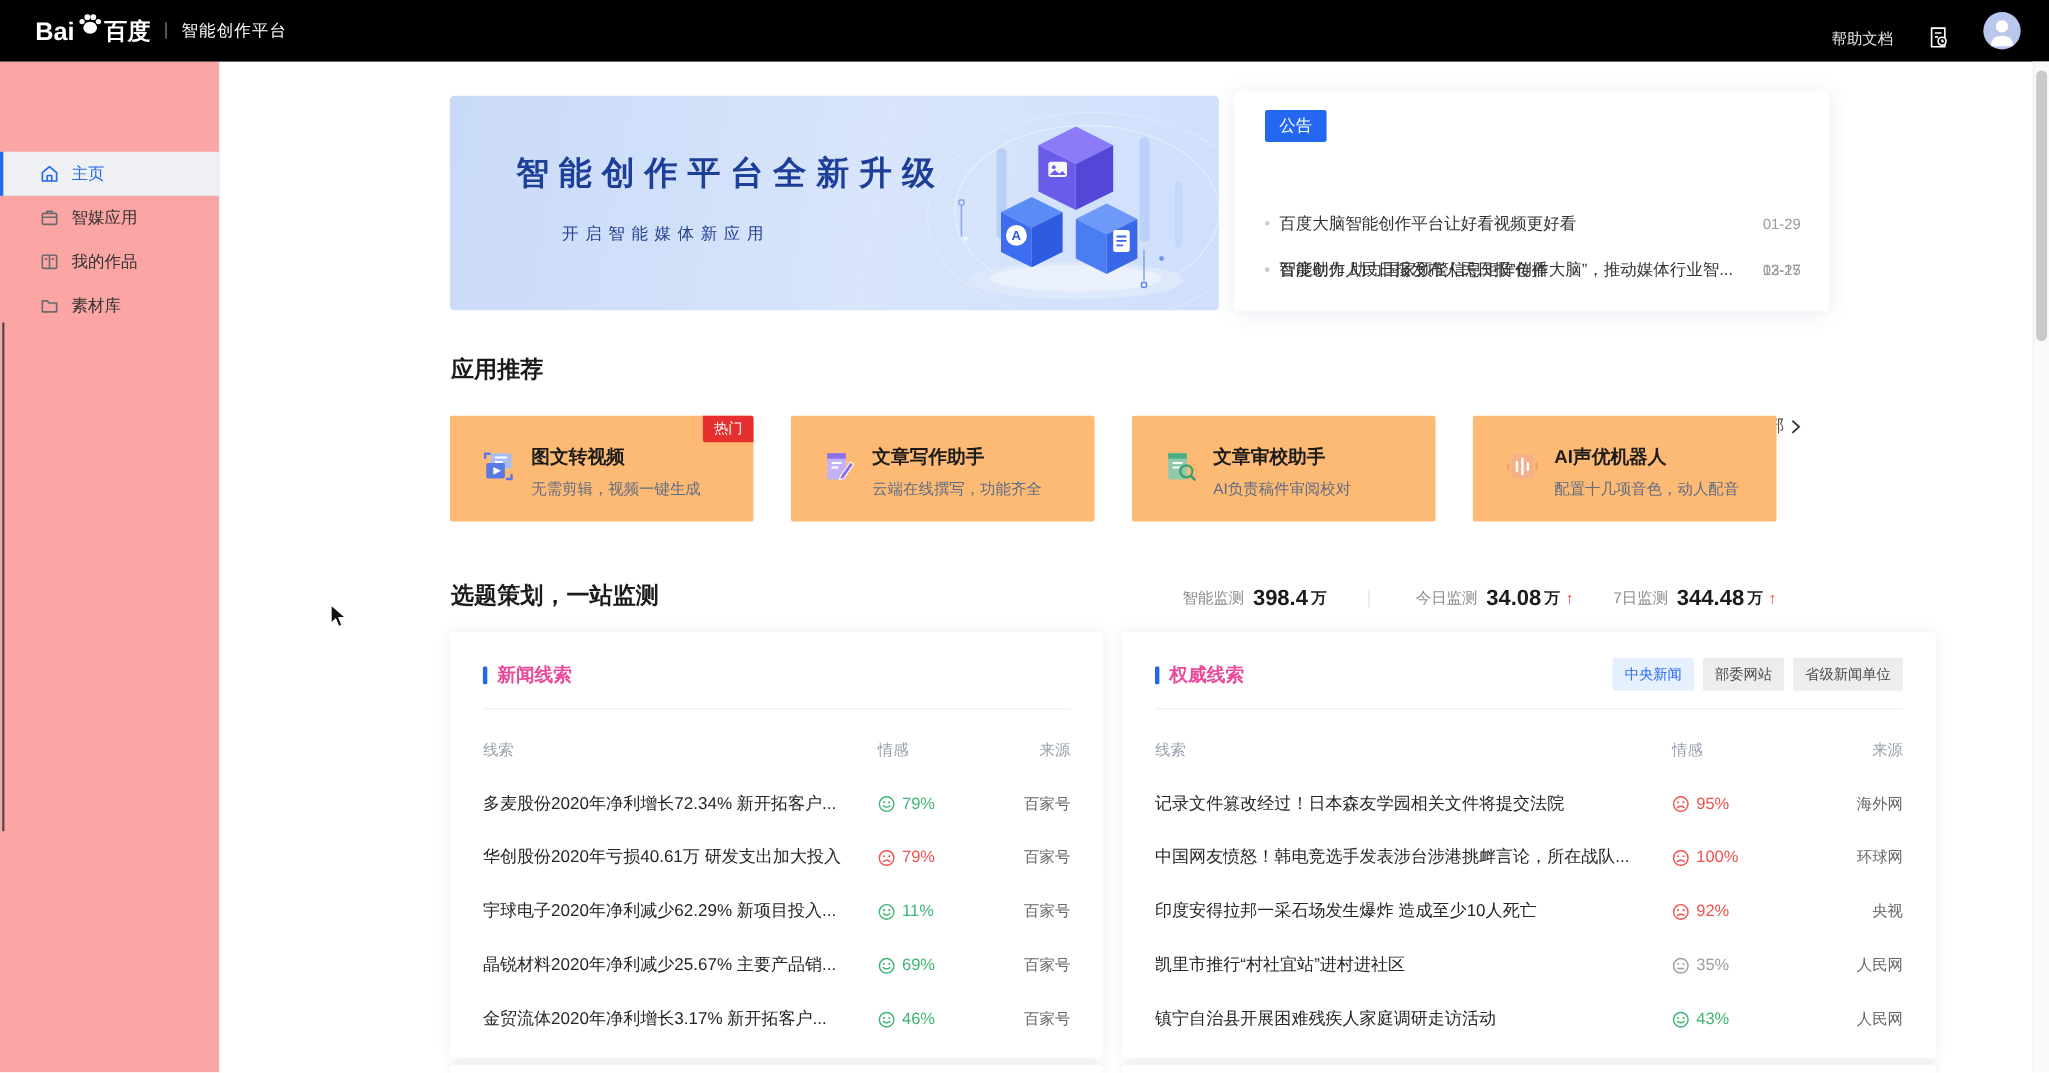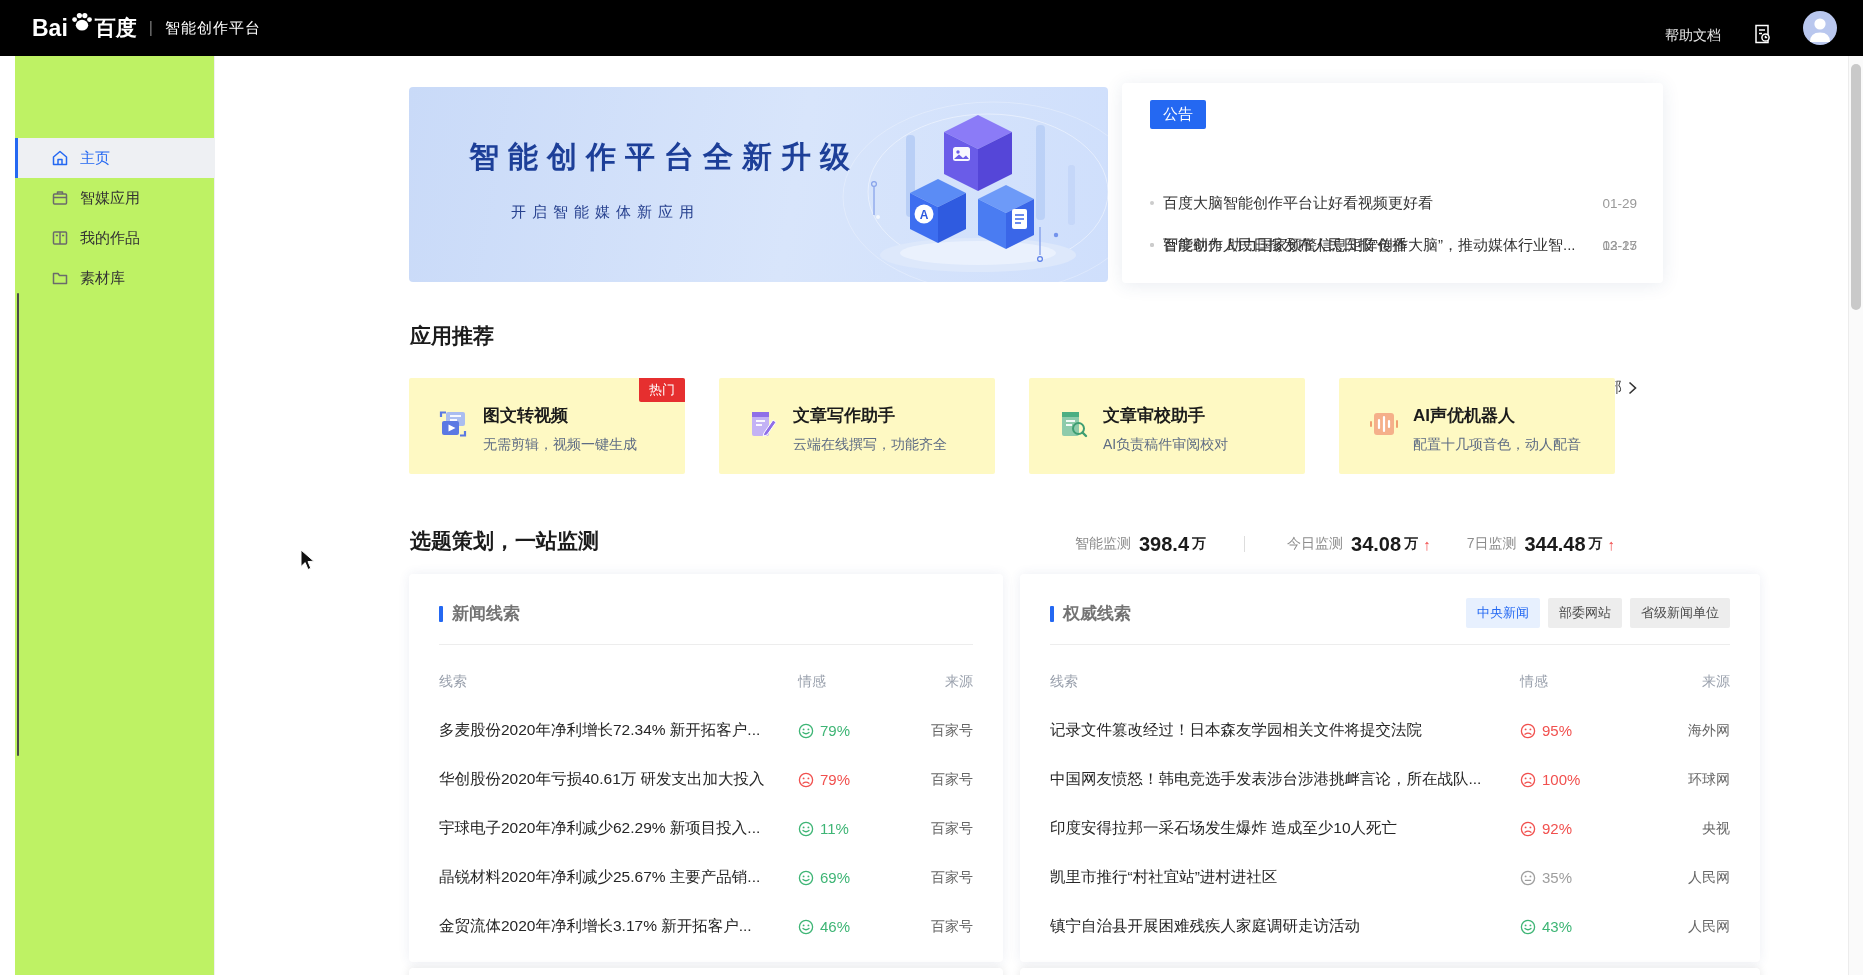--- a/index.html
+++ b/index.html
@@ -14,21 +14,21 @@
   .paw { margin:0 1px 0 2px; position:relative; top:-4px; }
   .brand-cn { font-size:21px; font-weight:bold; }
   .brand-divider { color:#777; margin:0 12px; font-size:16px; }
   .product-name { color:#fff; font-size:15px; letter-spacing:1px; }
   .topbar-right { margin-left:auto; display:flex; align-items:flex-end; gap:30px; }
   .help-link { color:#e8e8e8; font-size:14px; cursor:pointer; }
   .doc-icon { display:flex; }
   .avatar { width:34px; height:34px; border-radius:50%; background:#b9c7ee; overflow:hidden; display:flex; align-items:flex-end; justify-content:center; }
 
   
-  .sidebar { position:absolute; left:15px; top:56px; width:200px; height:919px; background:#bef264; border-right:1px solid #f0f0f0; z-index:20; }
+  .sidebar { position:absolute; left:0; top:56px; width:200px; height:919px; background:#fca5a5; border-right:1px solid #f0f0f0; z-index:20; }
   .side-item { position:absolute; left:0; width:200px; height:40px; display:flex; align-items:center; padding-left:36px; gap:11px; font-size:15px; color:#333; cursor:pointer; }
   .side-item .sicon { display:flex; color:#6b6b6b; }
   .side-item.active { background:#eef0f3; color:#2468f2; }
   .side-item.active .sicon { color:#2468f2; }
   .active-indicator { position:absolute; left:0; top:82px; width:3px; height:40px; background:#2468f2; }
   .side-scrollline { position:absolute; left:2px; top:237px; width:2px; height:463px; background:#4a4a4a; border-radius:2px; }
   .storage { position:absolute; left:24px; top:918px; font-size:14px; color:#666; }
 
   
   .banner { position:absolute; left:409px; top:87px; width:699px; height:195px; border-radius:4px; overflow:hidden;
@@ -43,40 +43,40 @@
   .announce-item { position:absolute; left:28px; right:26px; height:20px; display:flex; align-items:center; cursor:pointer; }
   .announce-dot { width:4px; height:4px; border-radius:50%; background:#ccc; margin-right:9px; flex:none; }
   .announce-text { font-size:15px; color:#333; white-space:nowrap; overflow:hidden; text-overflow:ellipsis; flex:1; }
   .announce-date { font-size:13.5px; color:#999; margin-left:18px; flex:none; }
 
   
   .sec-heading { position:absolute; font-size:21px; font-weight:700; color:#1b1b1b; }
   .all-link { position:absolute; left:1592px; top:330px; font-size:15px; color:#333; display:flex; align-items:center; gap:6px; cursor:pointer;margin-top:48px; }
 
   
-  .appcard { position:absolute; top:378px; width:276px; height:96px; background:#fef9c3; border-radius:2px; cursor:pointer; }
+  .appcard { position:absolute; top:378px; width:276px; height:96px; background:#fdba74; border-radius:2px; cursor:pointer; }
   .appcard .aicon { position:absolute; left:28px; top:30px; }
   .appcard .atitle { position:absolute; left:74px; top:26px; font-size:17px; font-weight:600; color:#1b1b1b; }
   .appcard .adesc { position:absolute; left:74px; top:58px; font-size:14px; color:#5e6c84; }
   .hot-badge { position:absolute; right:0; top:0; background:#e62f2f; color:#fff; font-size:13px; padding:3px 10px; border-radius:0 2px 0 2px; }
 
   
   .stats { position:absolute; left:1075px; top:530px; width:570px; height:28px; display:flex; align-items:center; }
   .stat-label { font-size:14px; color:#8c8c8c; margin-right:8px; }
   .stat-value { font-size:20px; font-weight:600; color:#1b1b1b; }
   .stat-unit { font-size:14px; font-weight:600; color:#1b1b1b; margin-left:3px; }
   .stat-up { color:#f14c4c; font-size:15px; margin-left:5px; font-weight:bold; }
   .stat-div { width:1px; height:16px; background:#ddd; margin:0 42px 0 38px; }
   .stat-gap { width:36px; }
 
   
   .panel { position:absolute; top:574px; height:388px; background:#fff; border-radius:4px; box-shadow:0 0 12px rgba(40,70,130,.09); }
   .panel-head { position:absolute; left:30px; top:28px; display:flex; align-items:center; gap:9px; }
   .panel-bar { width:4px; height:16px; background:#2468f2; border-radius:1px; }
-  .panel-title { font-size:17px; font-weight:600; color:#737373; }
+  .panel-title { font-size:17px; font-weight:600; color:#ec4899; }
   .panel-divider { position:absolute; left:30px; right:30px; top:70px; height:1px; background:#ededed; }
   .tabs { position:absolute; right:30px; top:24px; display:flex; gap:8px; }
   .tab { font-size:13px; padding:6px 11px; border-radius:2px; background:#ededed; color:#4a4a4a; cursor:pointer; }
   .tab.active { background:#e7f0fe; color:#2468f2; }
   .grid-row { display:grid; align-items:center; padding:0 30px; }
   .p1 .grid-row { grid-template-columns:1fr 95px 80px; }
   .p2 .grid-row { grid-template-columns:1fr 130px 80px; }
   .col-head { position:absolute; left:0; right:0; top:96px; height:24px; }
   .col-head > div { font-size:14px; color:#9aa1ad; }
   .col-src-h { text-align:right; }

